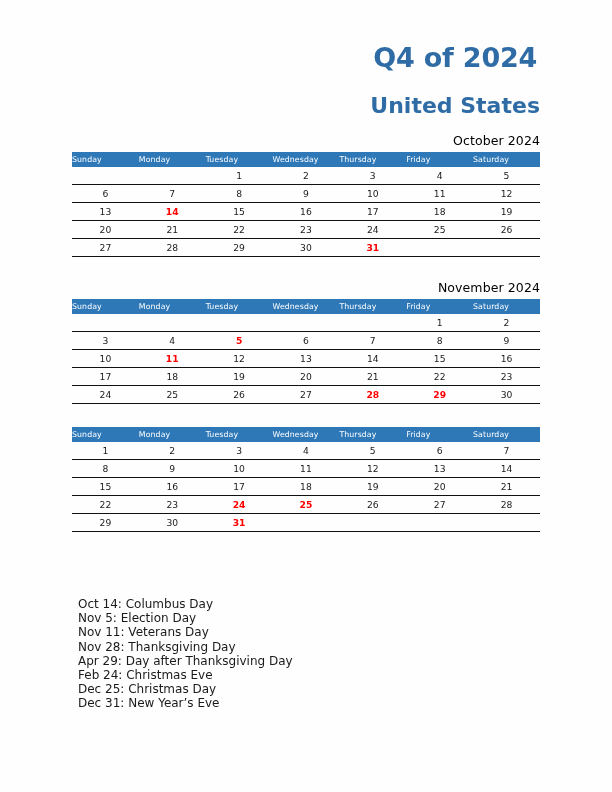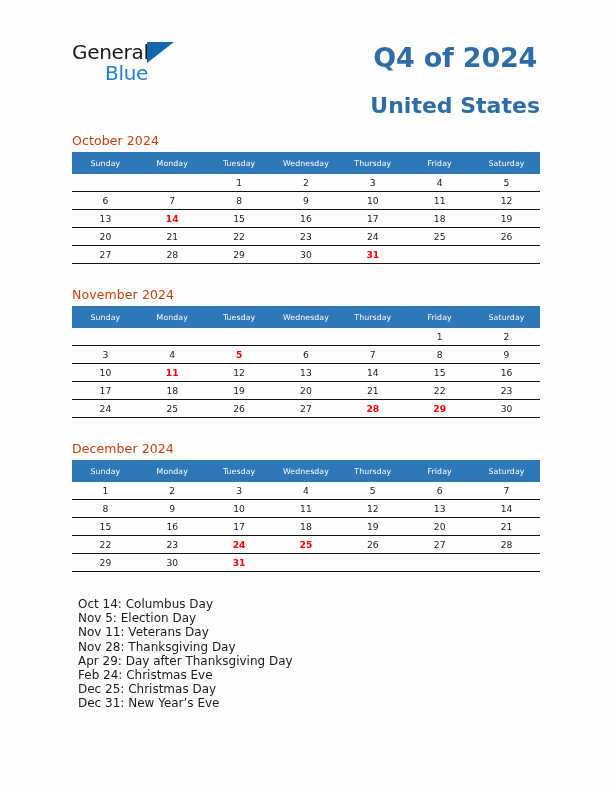--- a/index.html
+++ b/index.html
@@ -86,41 +86,41 @@
     position: absolute;
     left: 72px;
     top: 133px;
     width: 468px;
   }
   .month-block {
     width: 468px;
     margin-bottom: 23px;
   }
   .month-title {
-    text-align: left;
+    text-align: right;
     font-family: "DejaVu Sans", sans-serif;
     font-size: 12.5px;
-    color: #c2410c;
+    color: #000000;
     padding-bottom: 4px;
     letter-spacing: 0.1px;
   }
   table.cal {
     width: 468px;
     border-collapse: collapse;
     table-layout: fixed;
   }
   table.cal th {
     background: #2e78b8;
     color: #ffffff;
     font-family: "DejaVu Sans", sans-serif;
     font-size: 7.8px;
     font-weight: normal;
-    height: 22px;
+    height: 15px;
     line-height: 15px;
-    text-align: center;
+    text-align: left;
     padding: 0;
     letter-spacing: 0.1px;
   }
   table.cal td {
     height: 17px;
     text-align: center;
     font-family: "DejaVu Sans", sans-serif;
     font-size: 9.2px;
     color: #1a1a1a;
     border-bottom: 1px solid #111111;
@@ -151,25 +151,20 @@
     color: #1a1a1a;
     line-height: 14.2px;
     white-space: nowrap;
   }
 </style>
 </head>
 <body>
 
 <div class="page-header">
 
-  <div class="logo">
-    <span class="logo-general">General</span>
-    <span class="logo-triangle"></span>
-    <span class="logo-blue">Blue</span>
-  </div>
 
   <div class="title-block">
     <div class="title-main">Q4 of 2024</div>
     <div class="title-sub">United States</div>
   </div>
 
 </div>
 
 <div class="months" id="months-container">
     <div class="month-block">
@@ -292,21 +287,20 @@
             <td class="">26</td>
             <td class="">27</td>
             <td class="holiday">28</td>
             <td class="holiday">29</td>
             <td class="">30</td>
           </tr>
         </tbody>
       </table>
     </div>
     <div class="month-block">
-      <div class="month-title">December 2024</div>
       <table class="cal">
         <thead>
           <tr>
             <th>Sunday</th>
             <th>Monday</th>
             <th>Tuesday</th>
             <th>Wednesday</th>
             <th>Thursday</th>
             <th>Friday</th>
             <th>Saturday</th>

